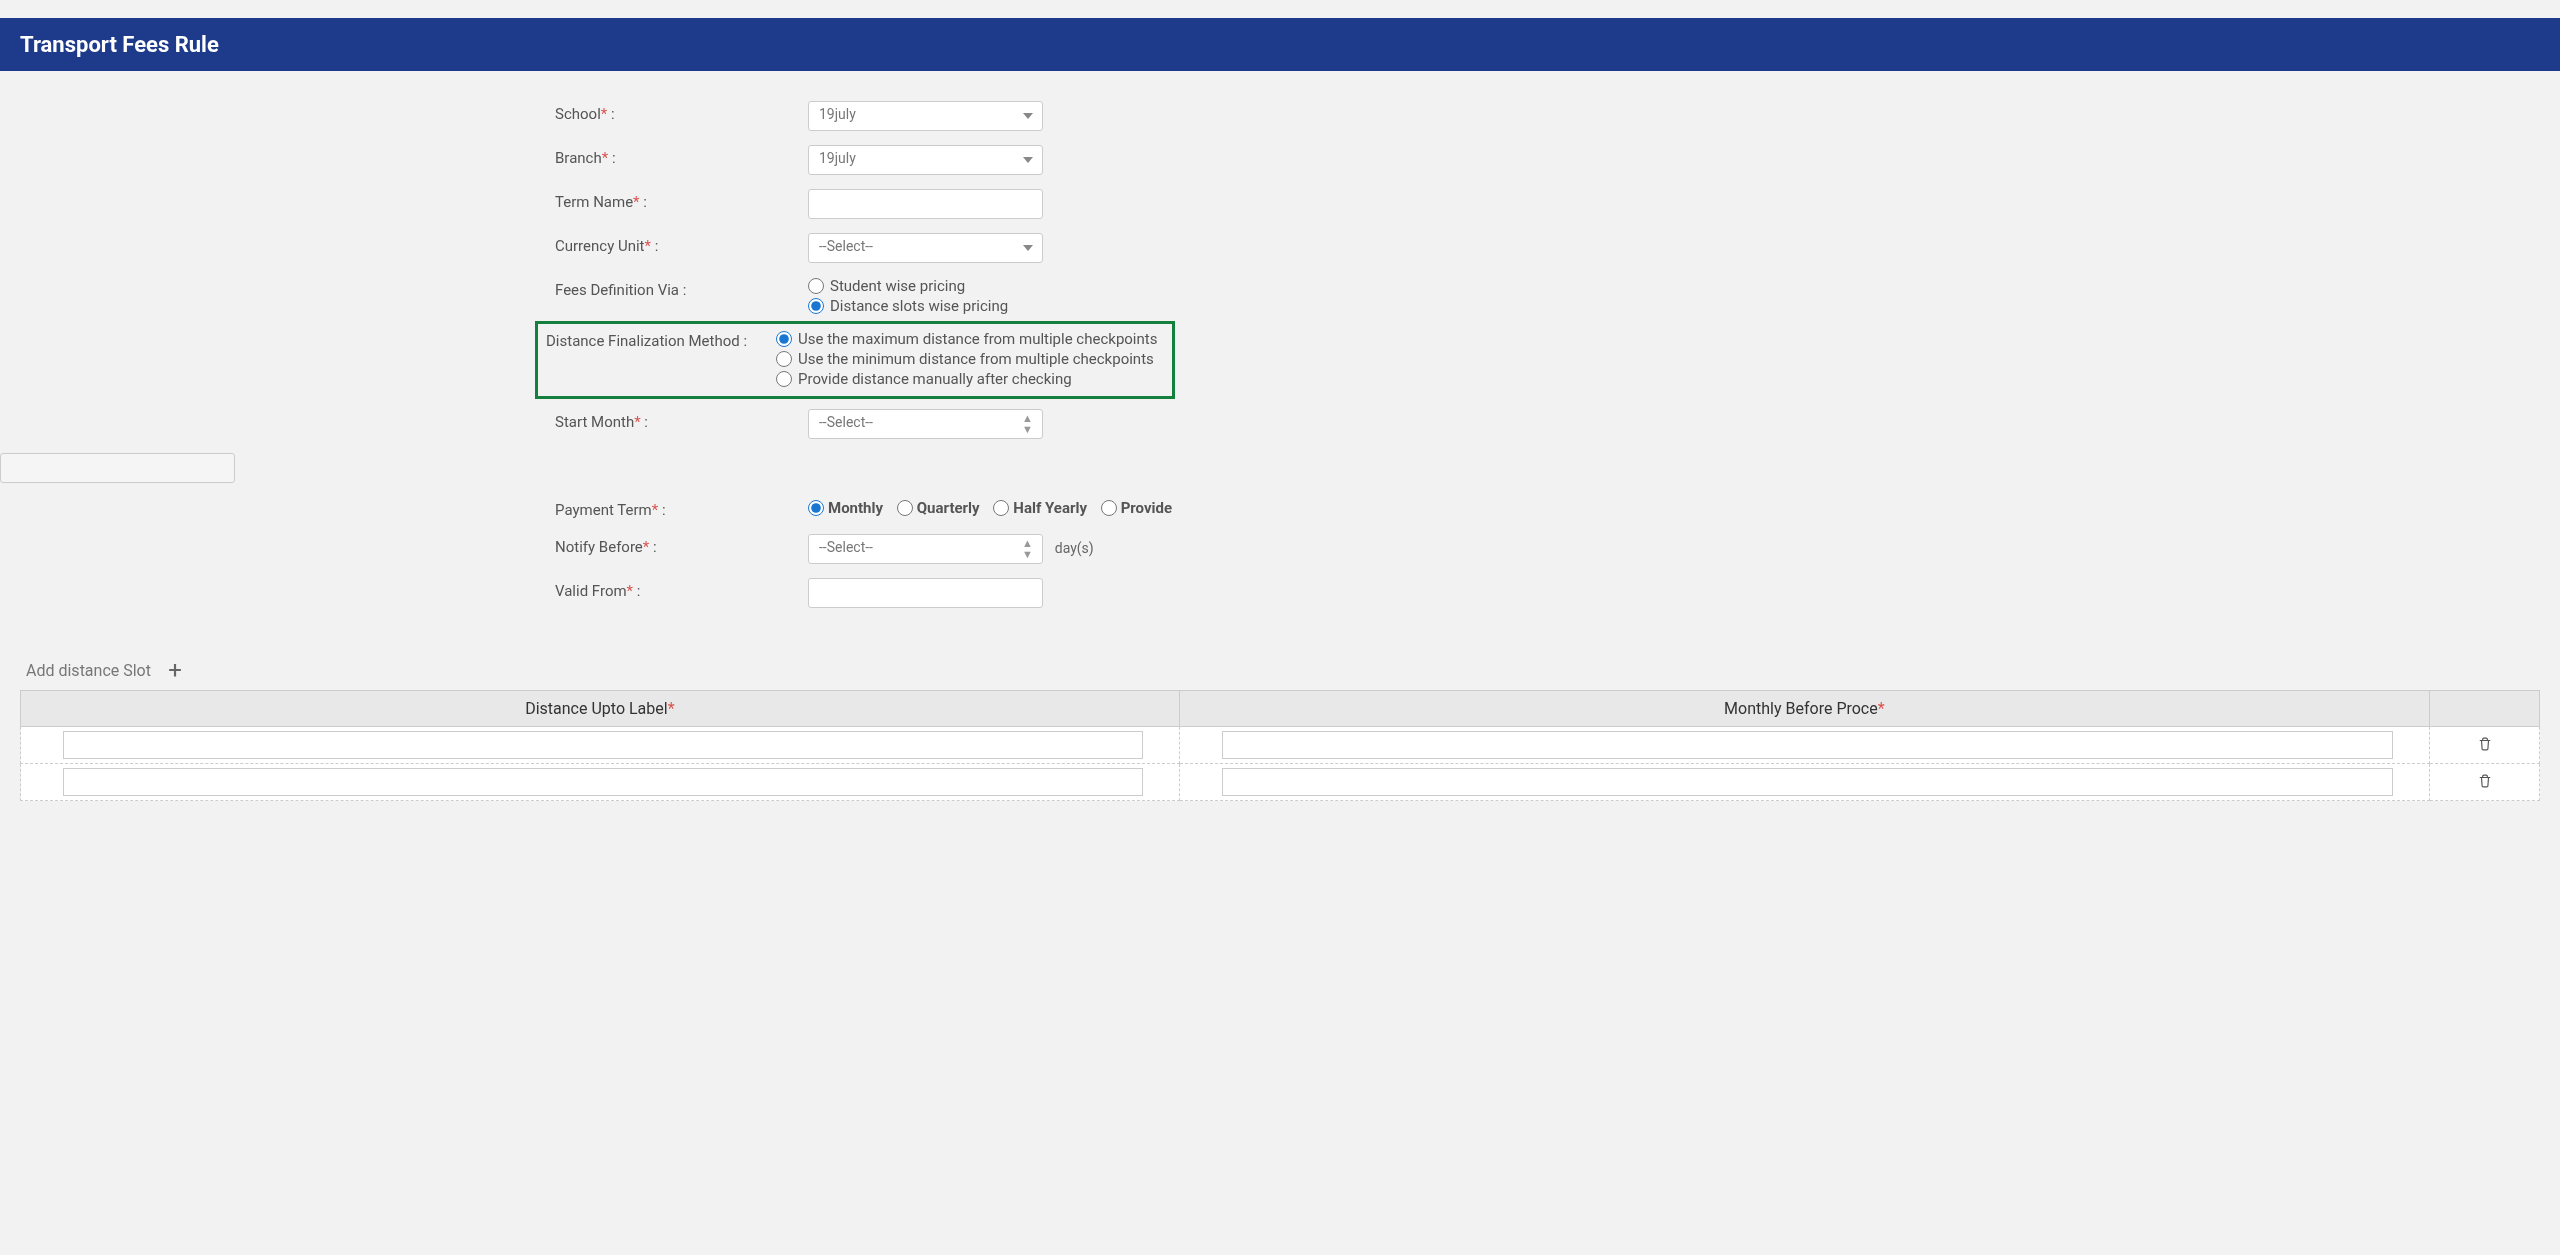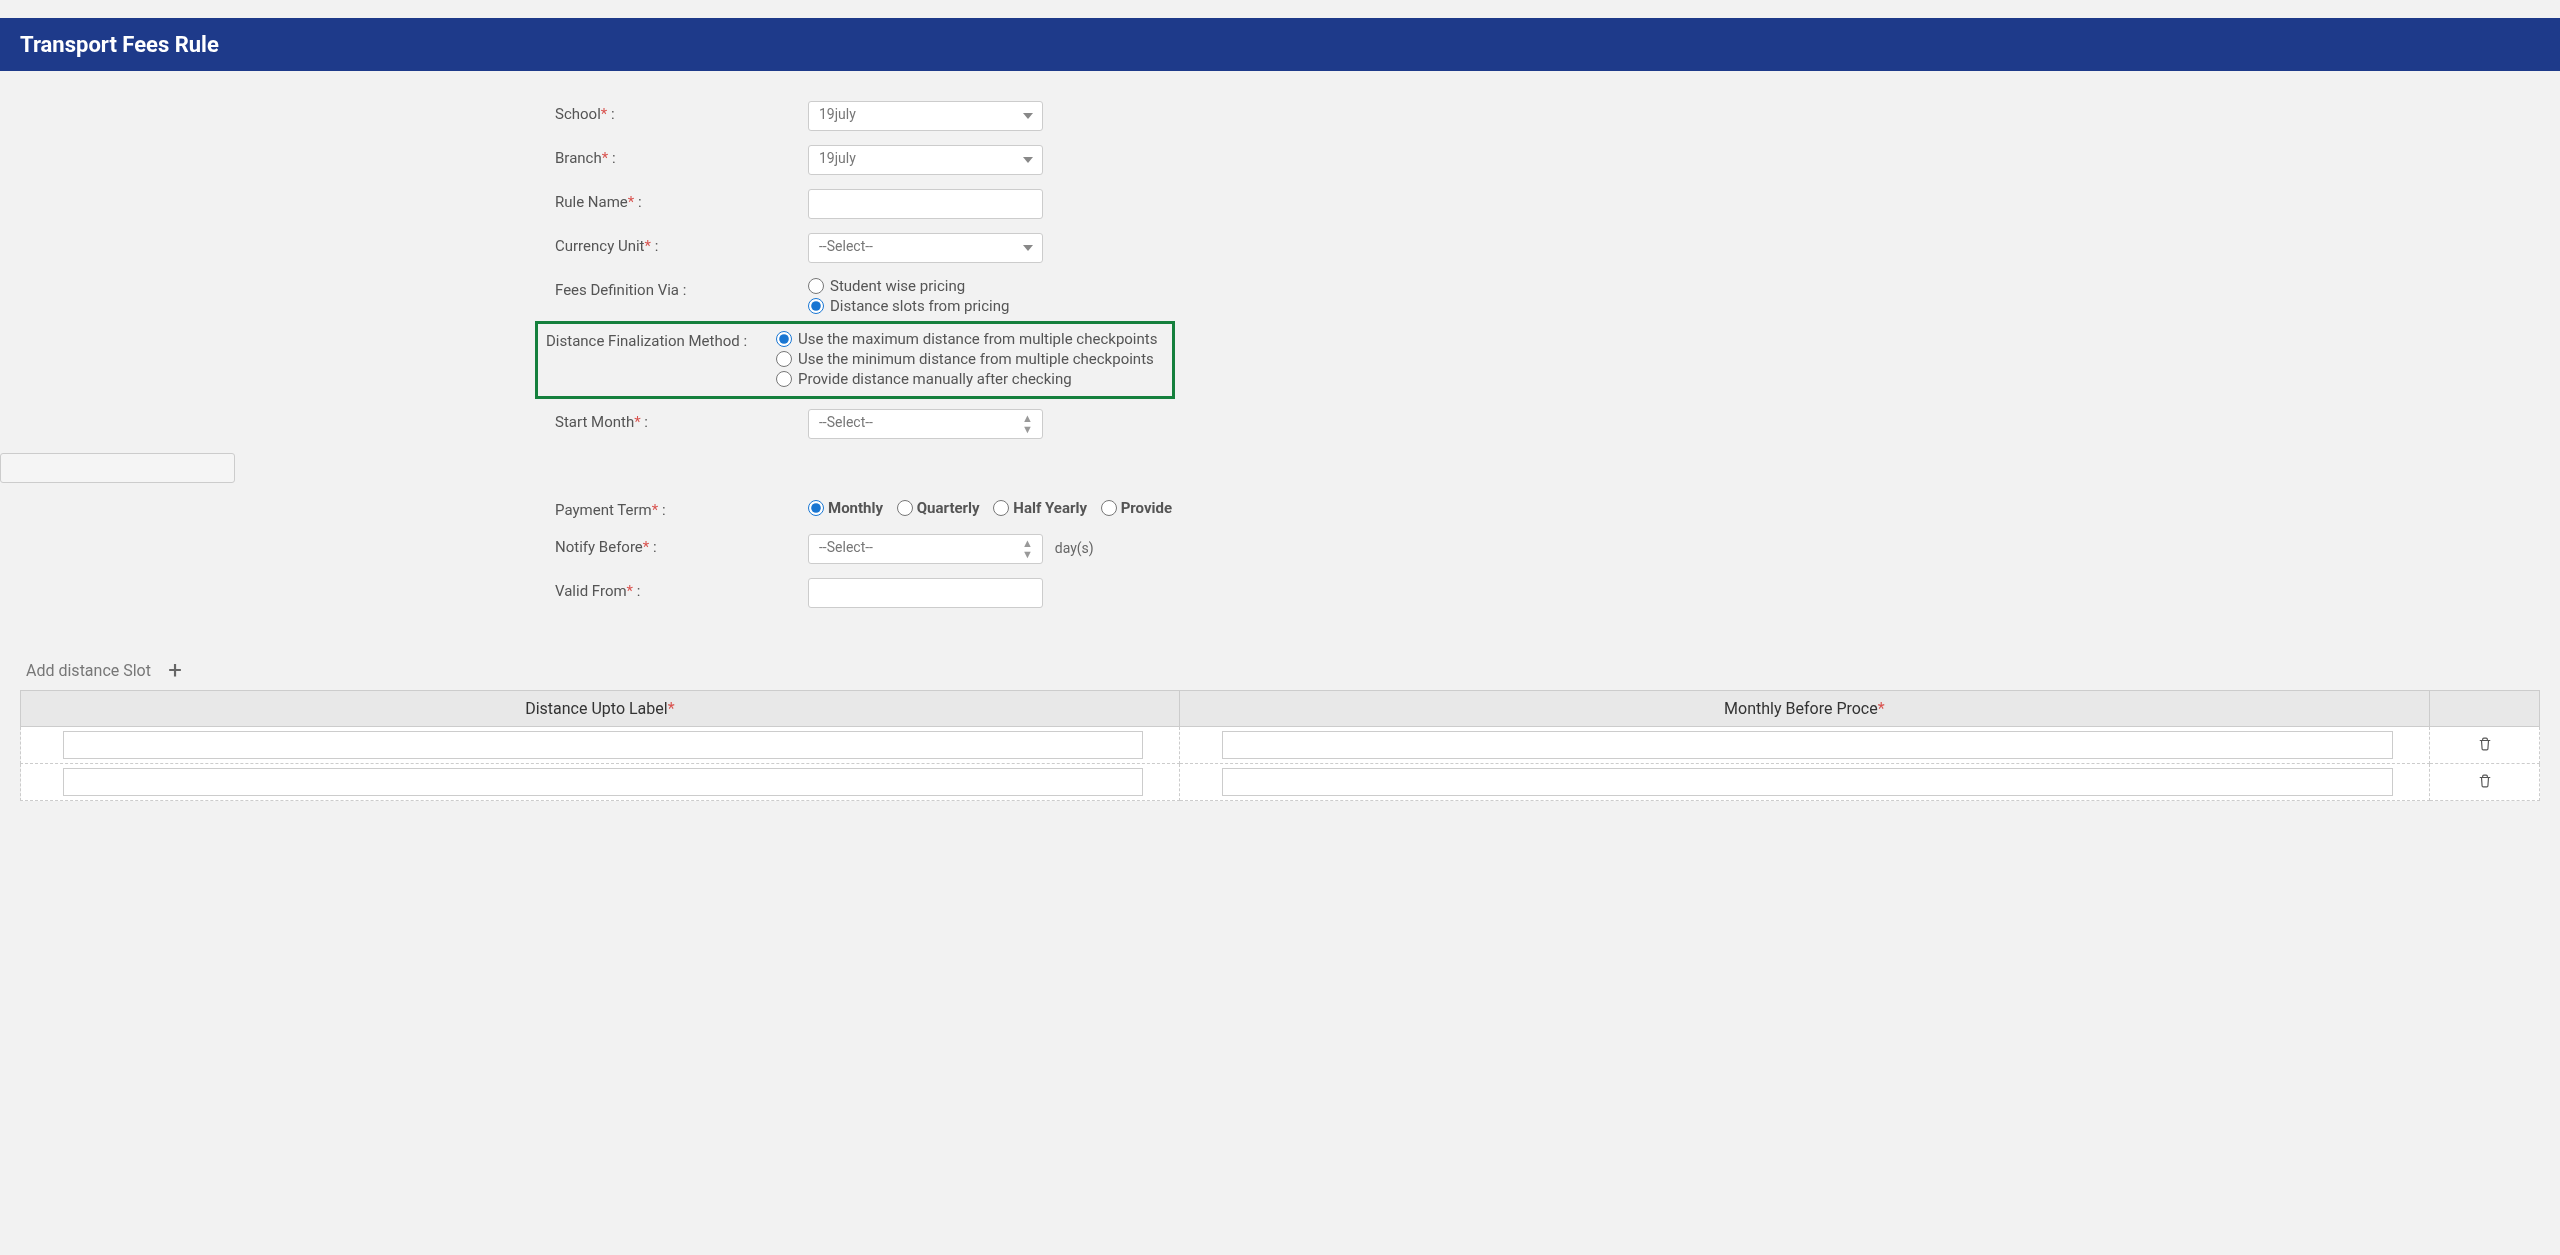--- a/index.html
+++ b/index.html
@@ -166,21 +166,21 @@
     <div class="lbl"><span>Branch</span><span class="req">*</span> :</div>
     <div class="ctrl">
       <div class="select-wrap">
         <div class="select-like">19july</div>
         <span class="caret-down"></span>
       </div>
     </div>
   </div>
 
   <div class="form-row">
-    <div class="lbl"><span>Rule Name</span><span class="req">*</span> :</div>
+    <div class="lbl"><span>Term Name</span><span class="req">*</span> :</div>
     <div class="ctrl">
       <input type="text" class="text-input" value="" style="">
     </div>
   </div>
 
   <div class="form-row">
     <div class="lbl"><span>Currency Unit</span><span class="req">*</span> :</div>
     <div class="ctrl">
       <div class="select-wrap">
         <div class="select-like">--Select--</div>
@@ -191,21 +191,21 @@
 
   <div class="form-row tight">
     <div class="lbl">Fees Definition Via :</div>
     <div class="ctrl">
       <div class="radio-row">
         <input type="radio" name="feesdef" style="">
         <label>Student wise pricing</label>
       </div>
       <div class="radio-row">
         <input type="radio" name="feesdef" checked="" style="">
-        <label>Distance slots from pricing</label>
+        <label>Distance slots wise pricing</label>
       </div>
     </div>
   </div>
 
   <div class="highlight-box">
     <div class="hl-lbl">Distance Finalization Method :</div>
     <div class="hl-ctrl">
       <div class="radio-row">
         <input type="radio" name="distmethod" checked="" style="">
         <label>Use the maximum distance from multiple checkpoints</label>

